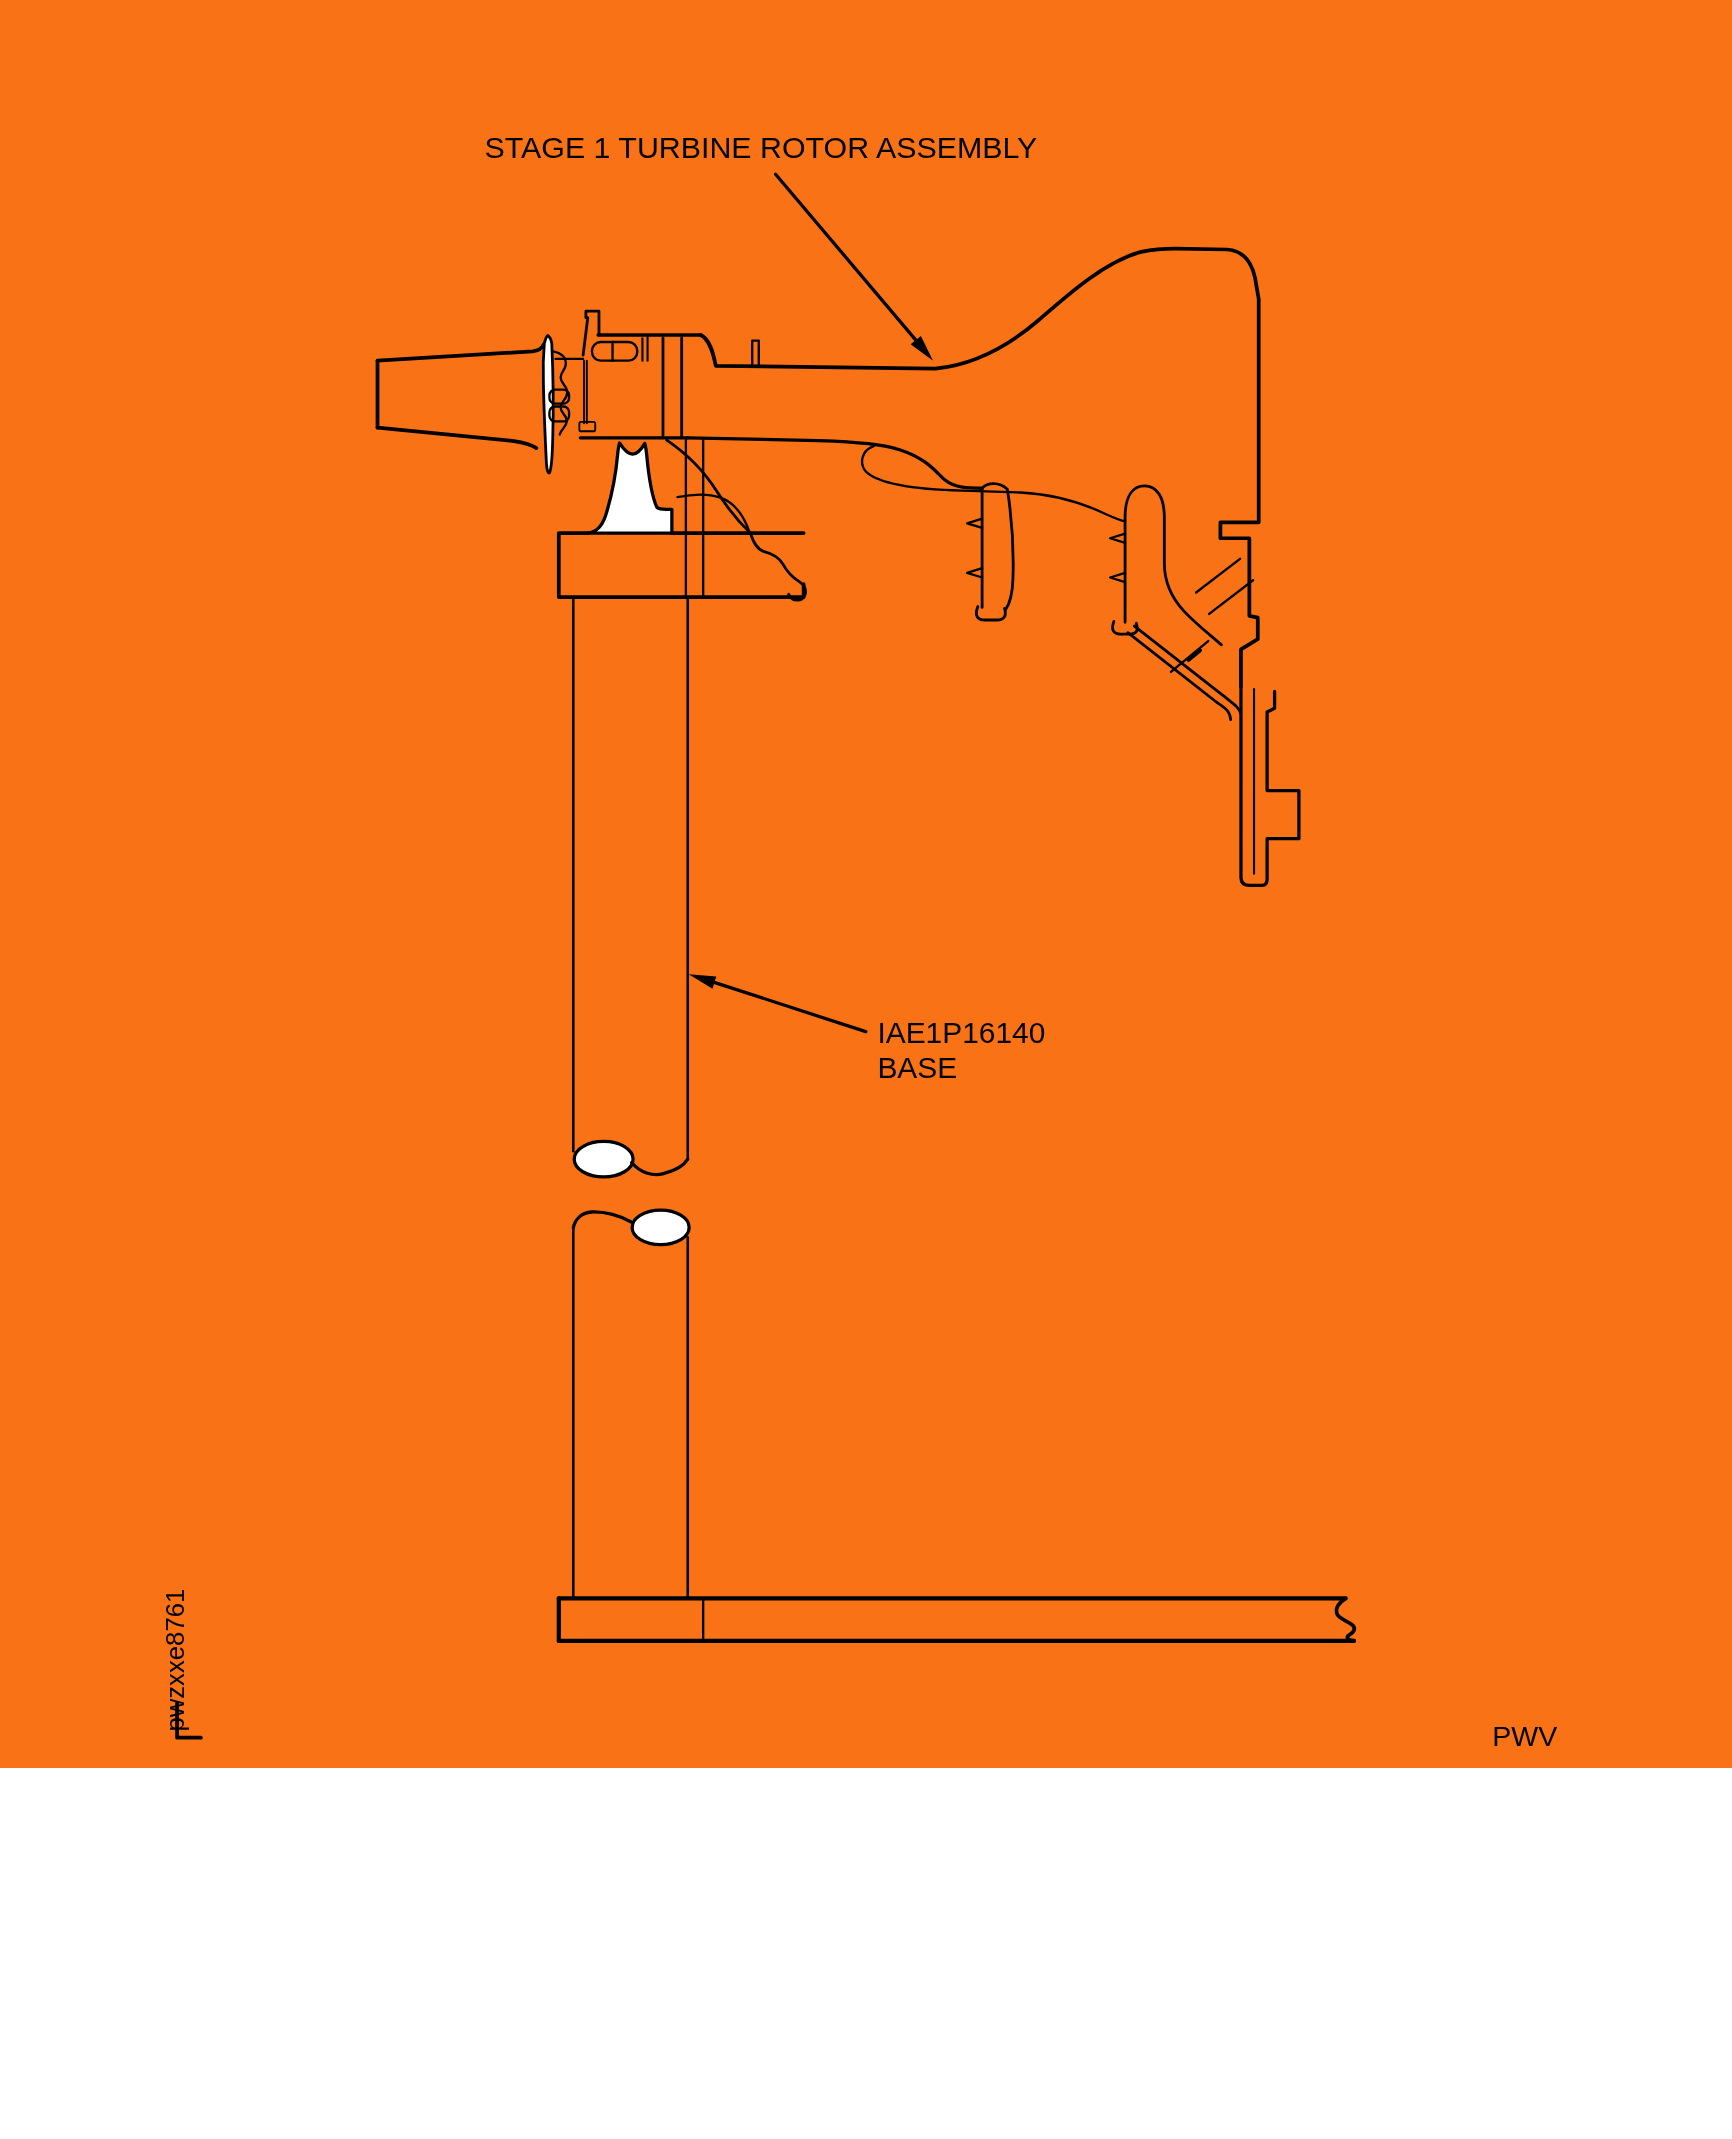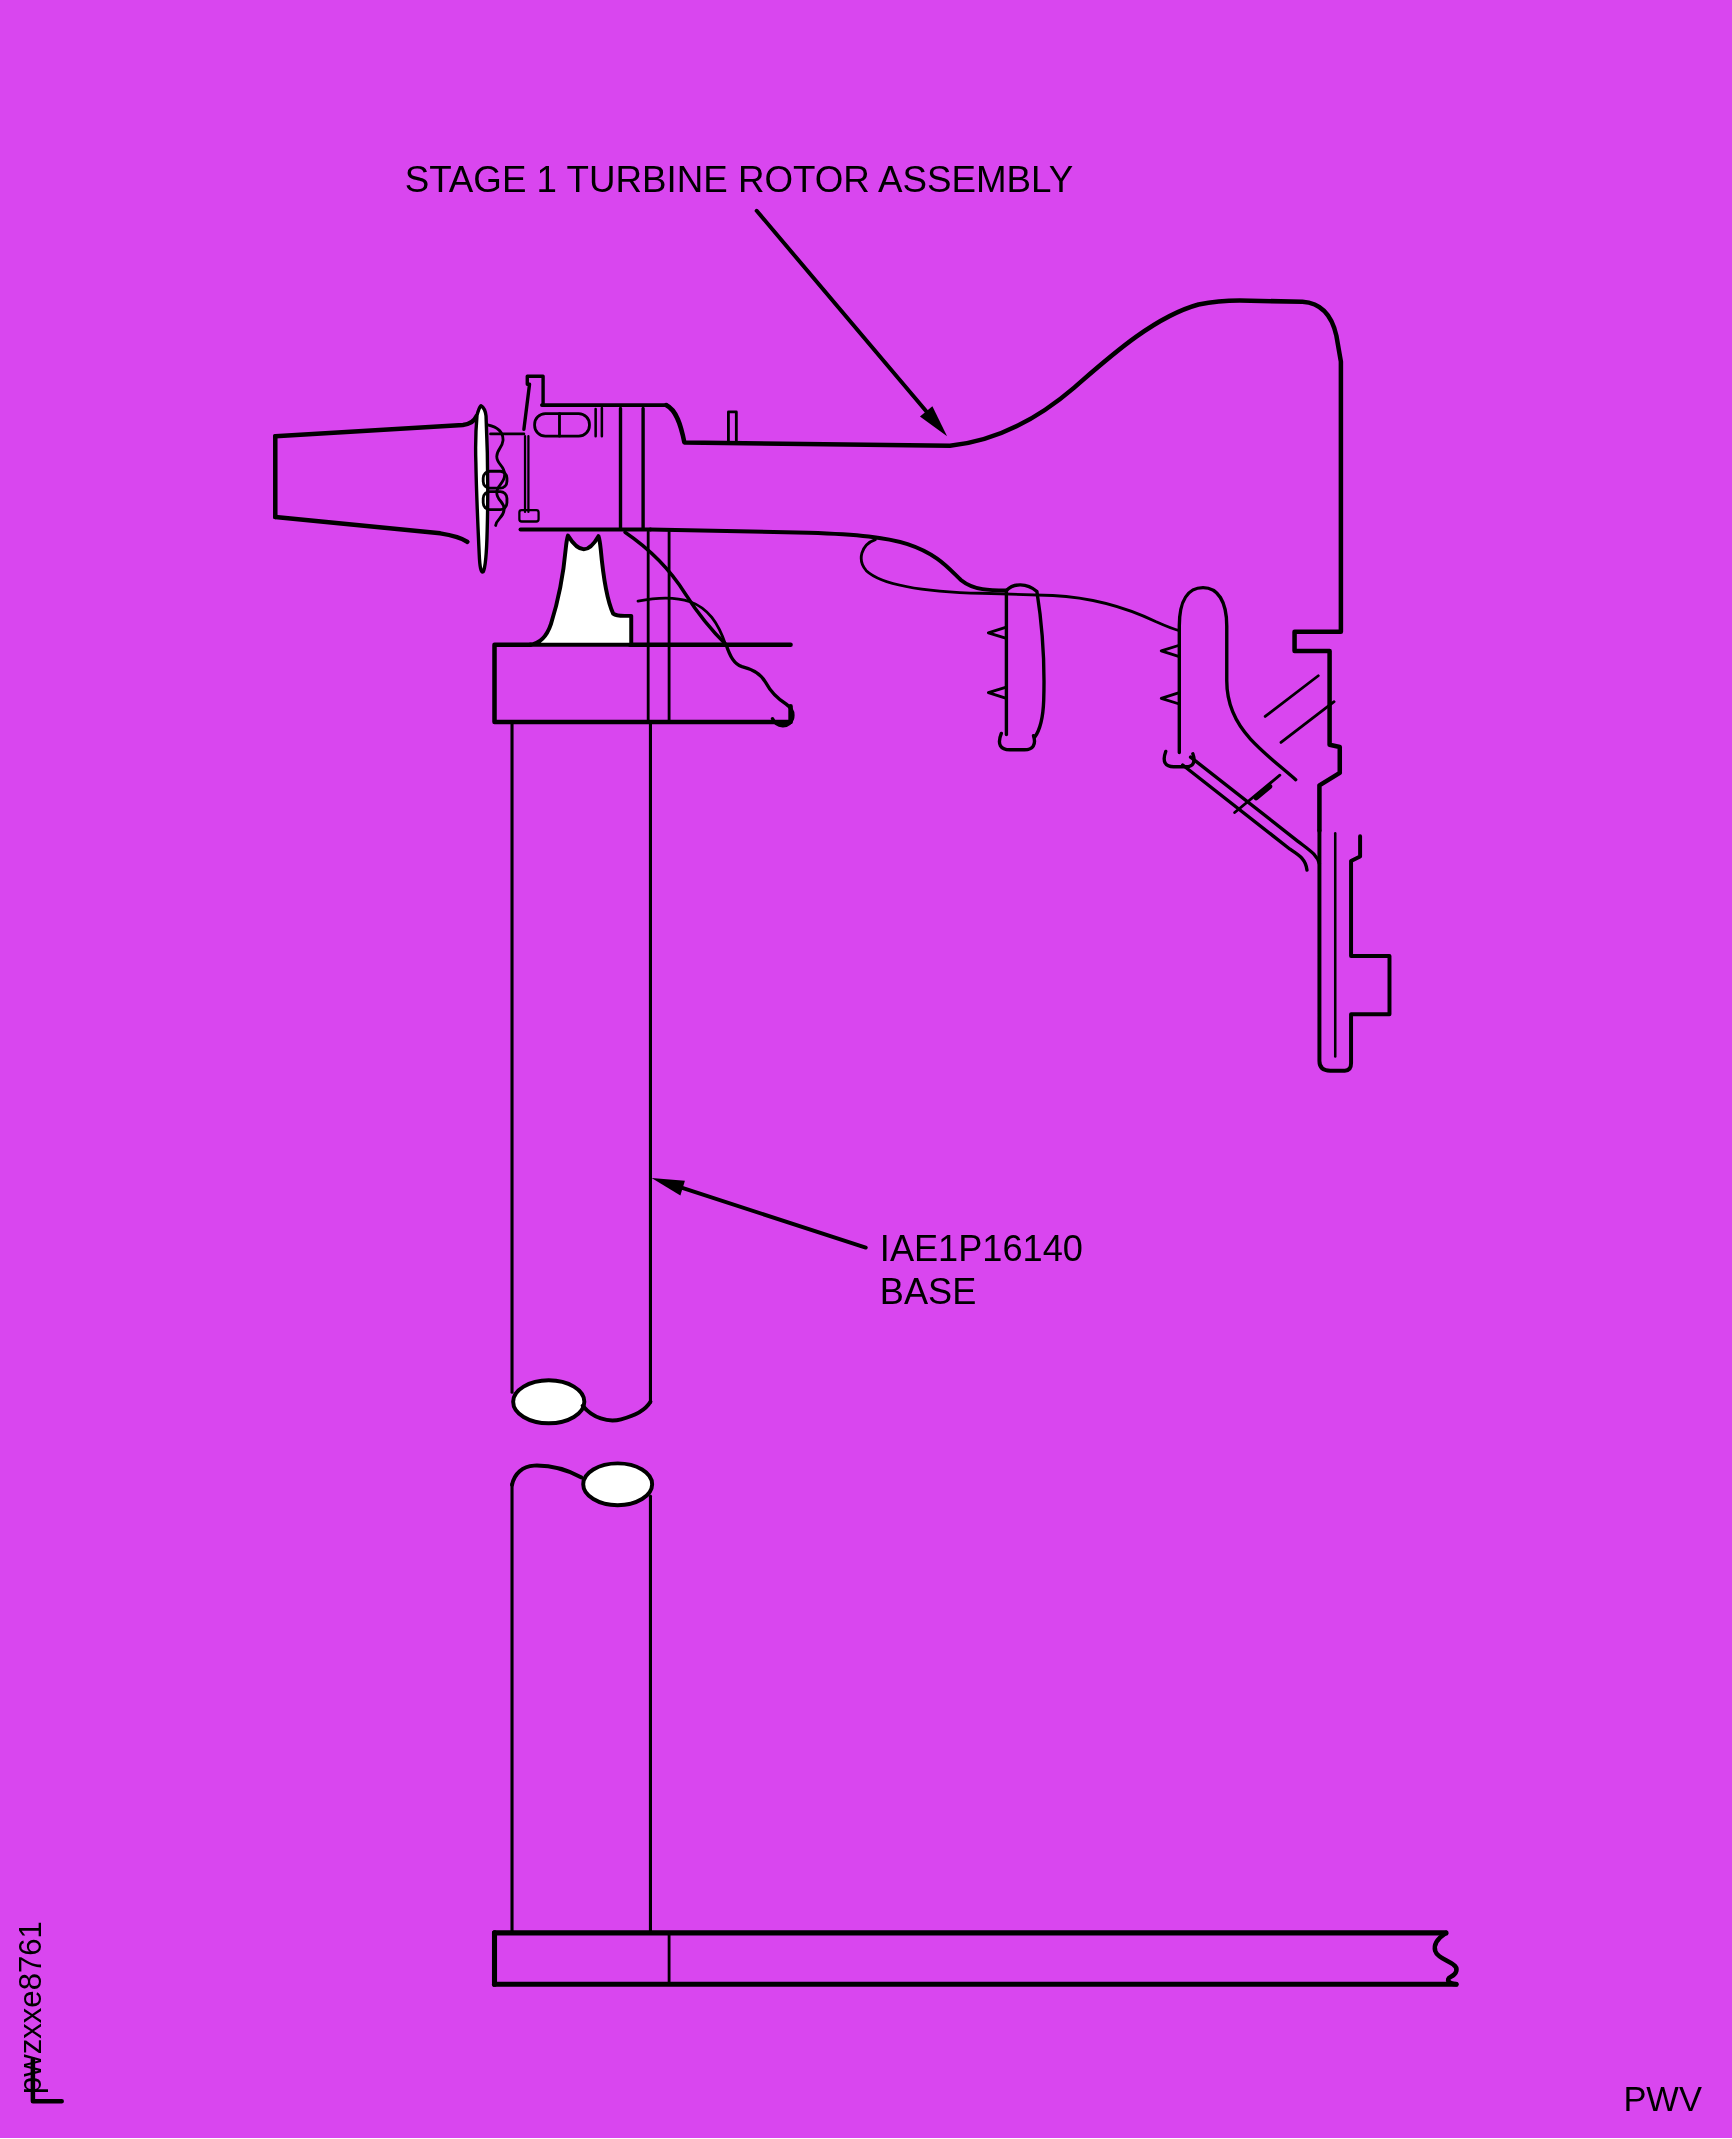--- a/index.html
+++ b/index.html
@@ -3,22 +3,22 @@
 <meta charset="utf-8">
 <style>
   html, body {
     margin: 0;
     padding: 0;
     background: #ffffff;
   }
   .page {
     position: relative;
     width: 1732px;
-    height: 2138px;
-    background: #d946ef;
+    height: 1768px;
+    background: #f97316;
     overflow: hidden;
   }
   .drawing-svg {
     position: absolute;
     inset: 0;
     width: 100%;
     height: 100%;
   }
   .ink-line {
     fill: none;

